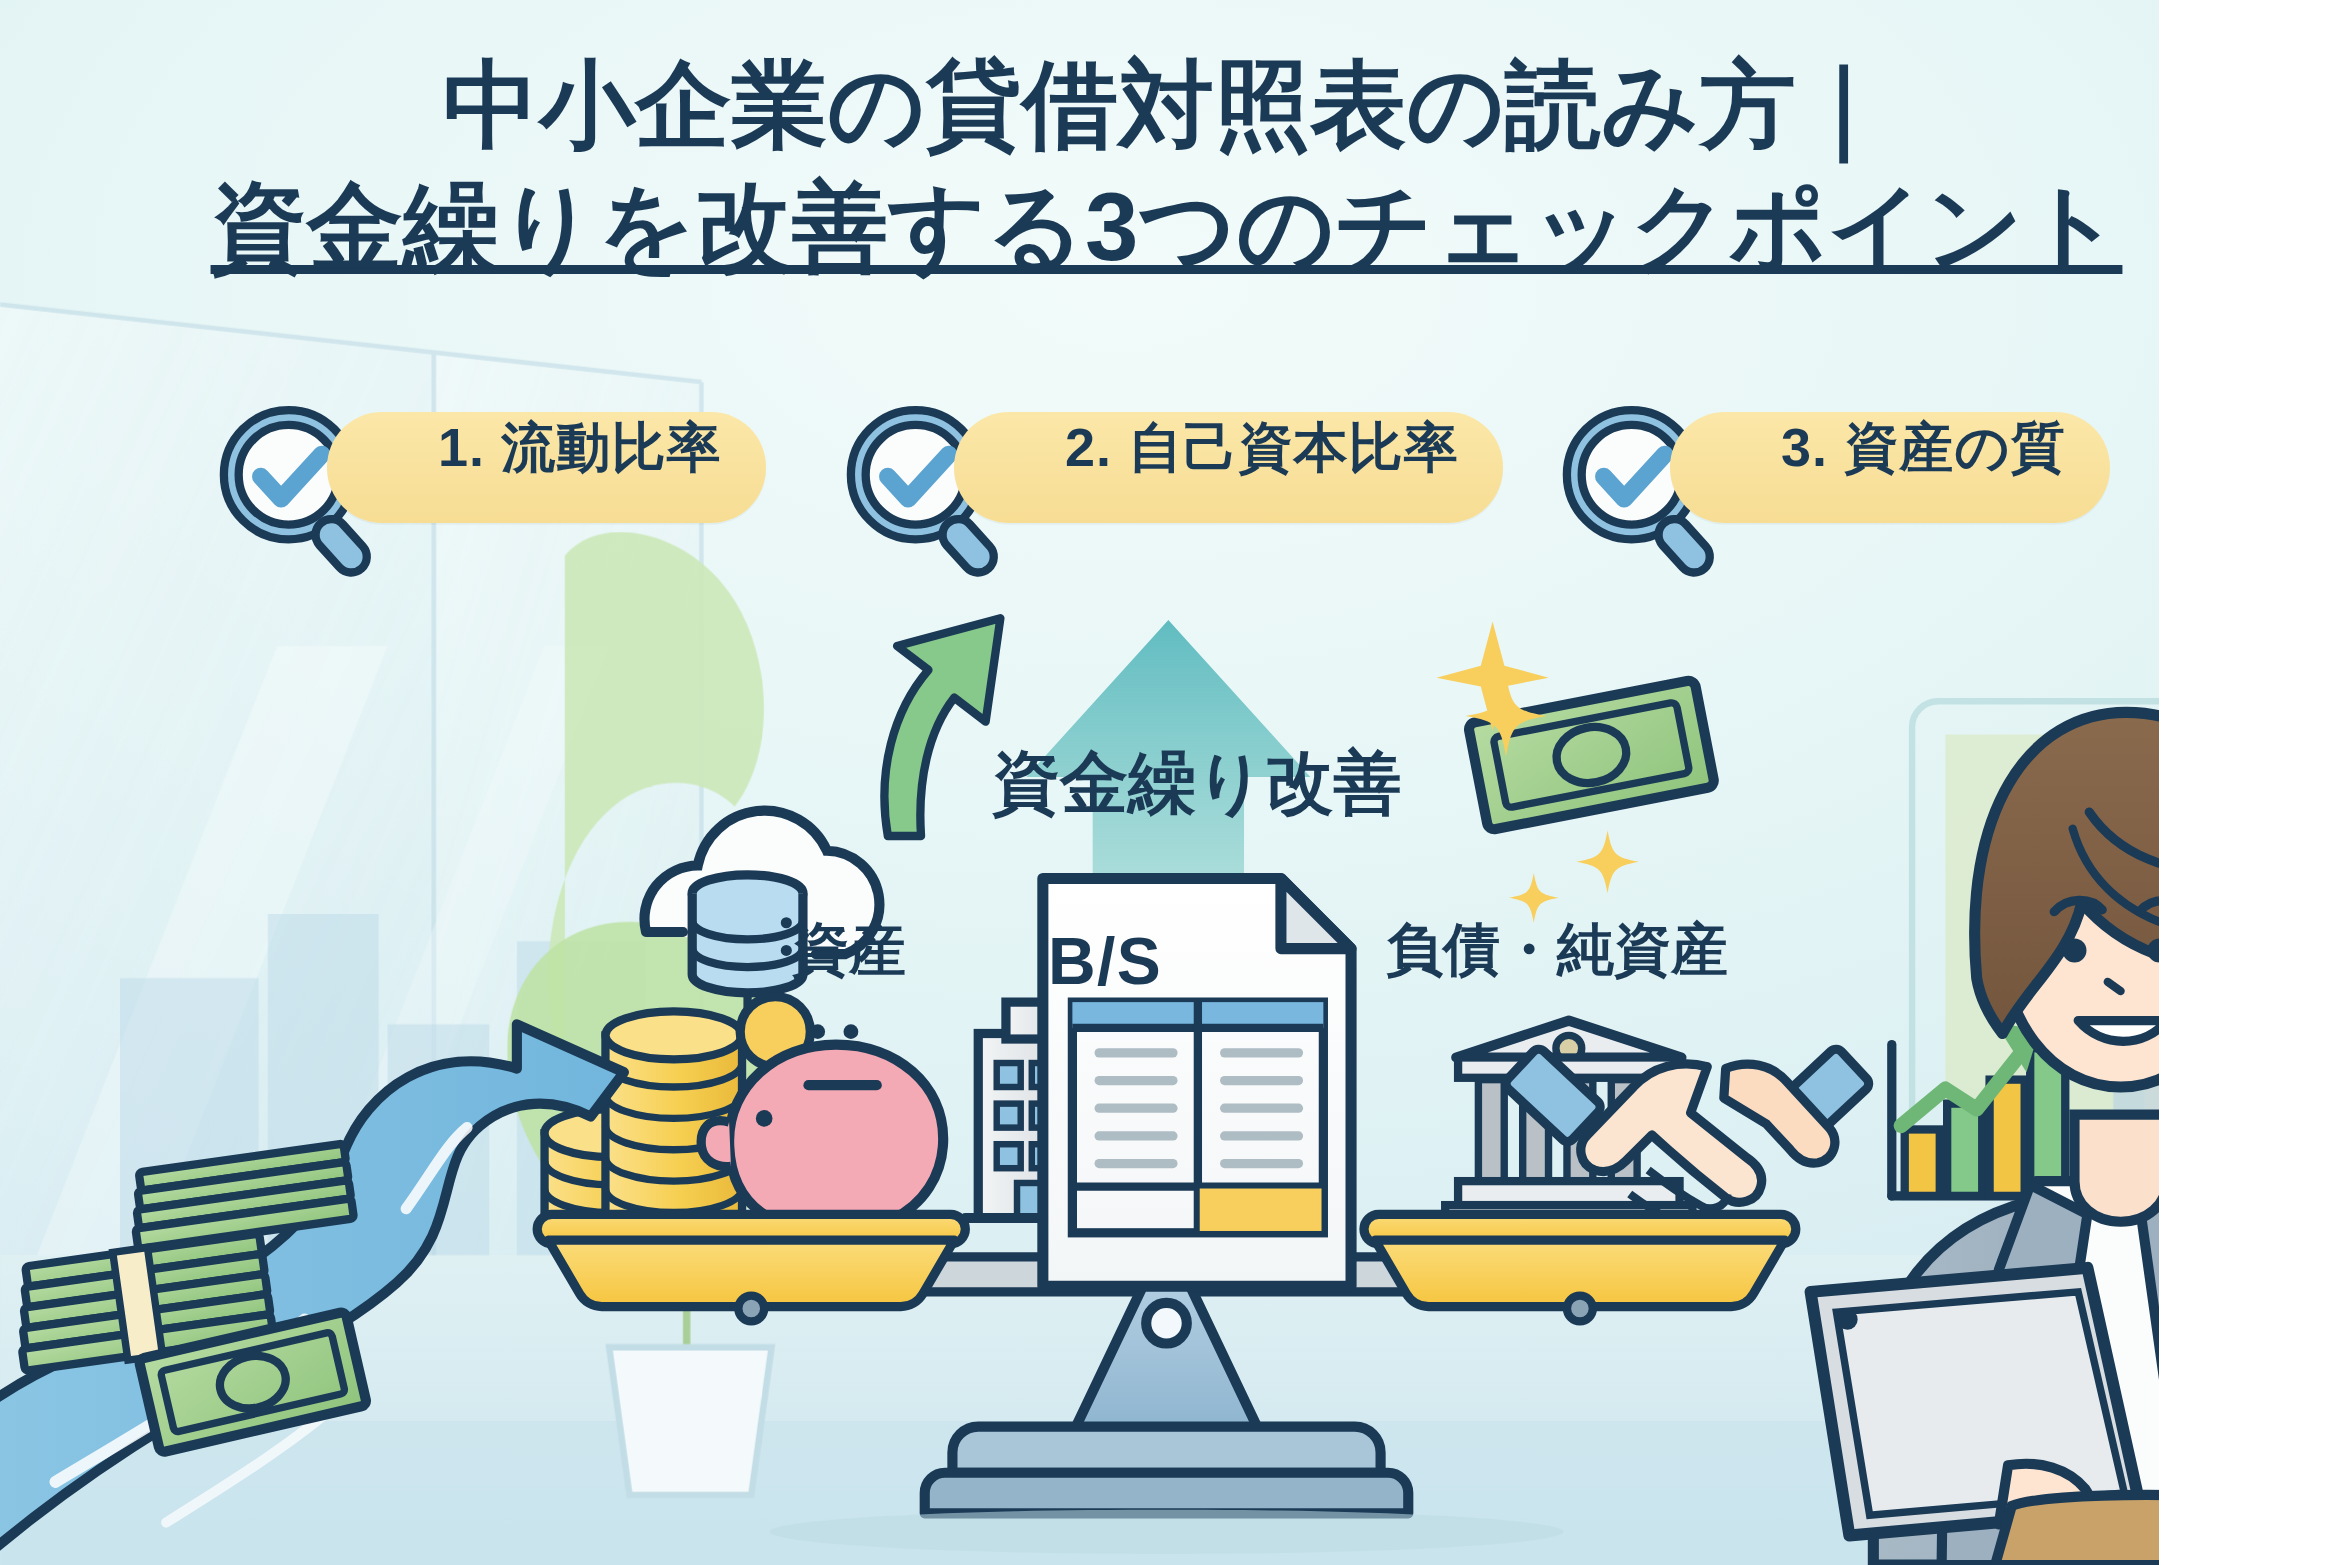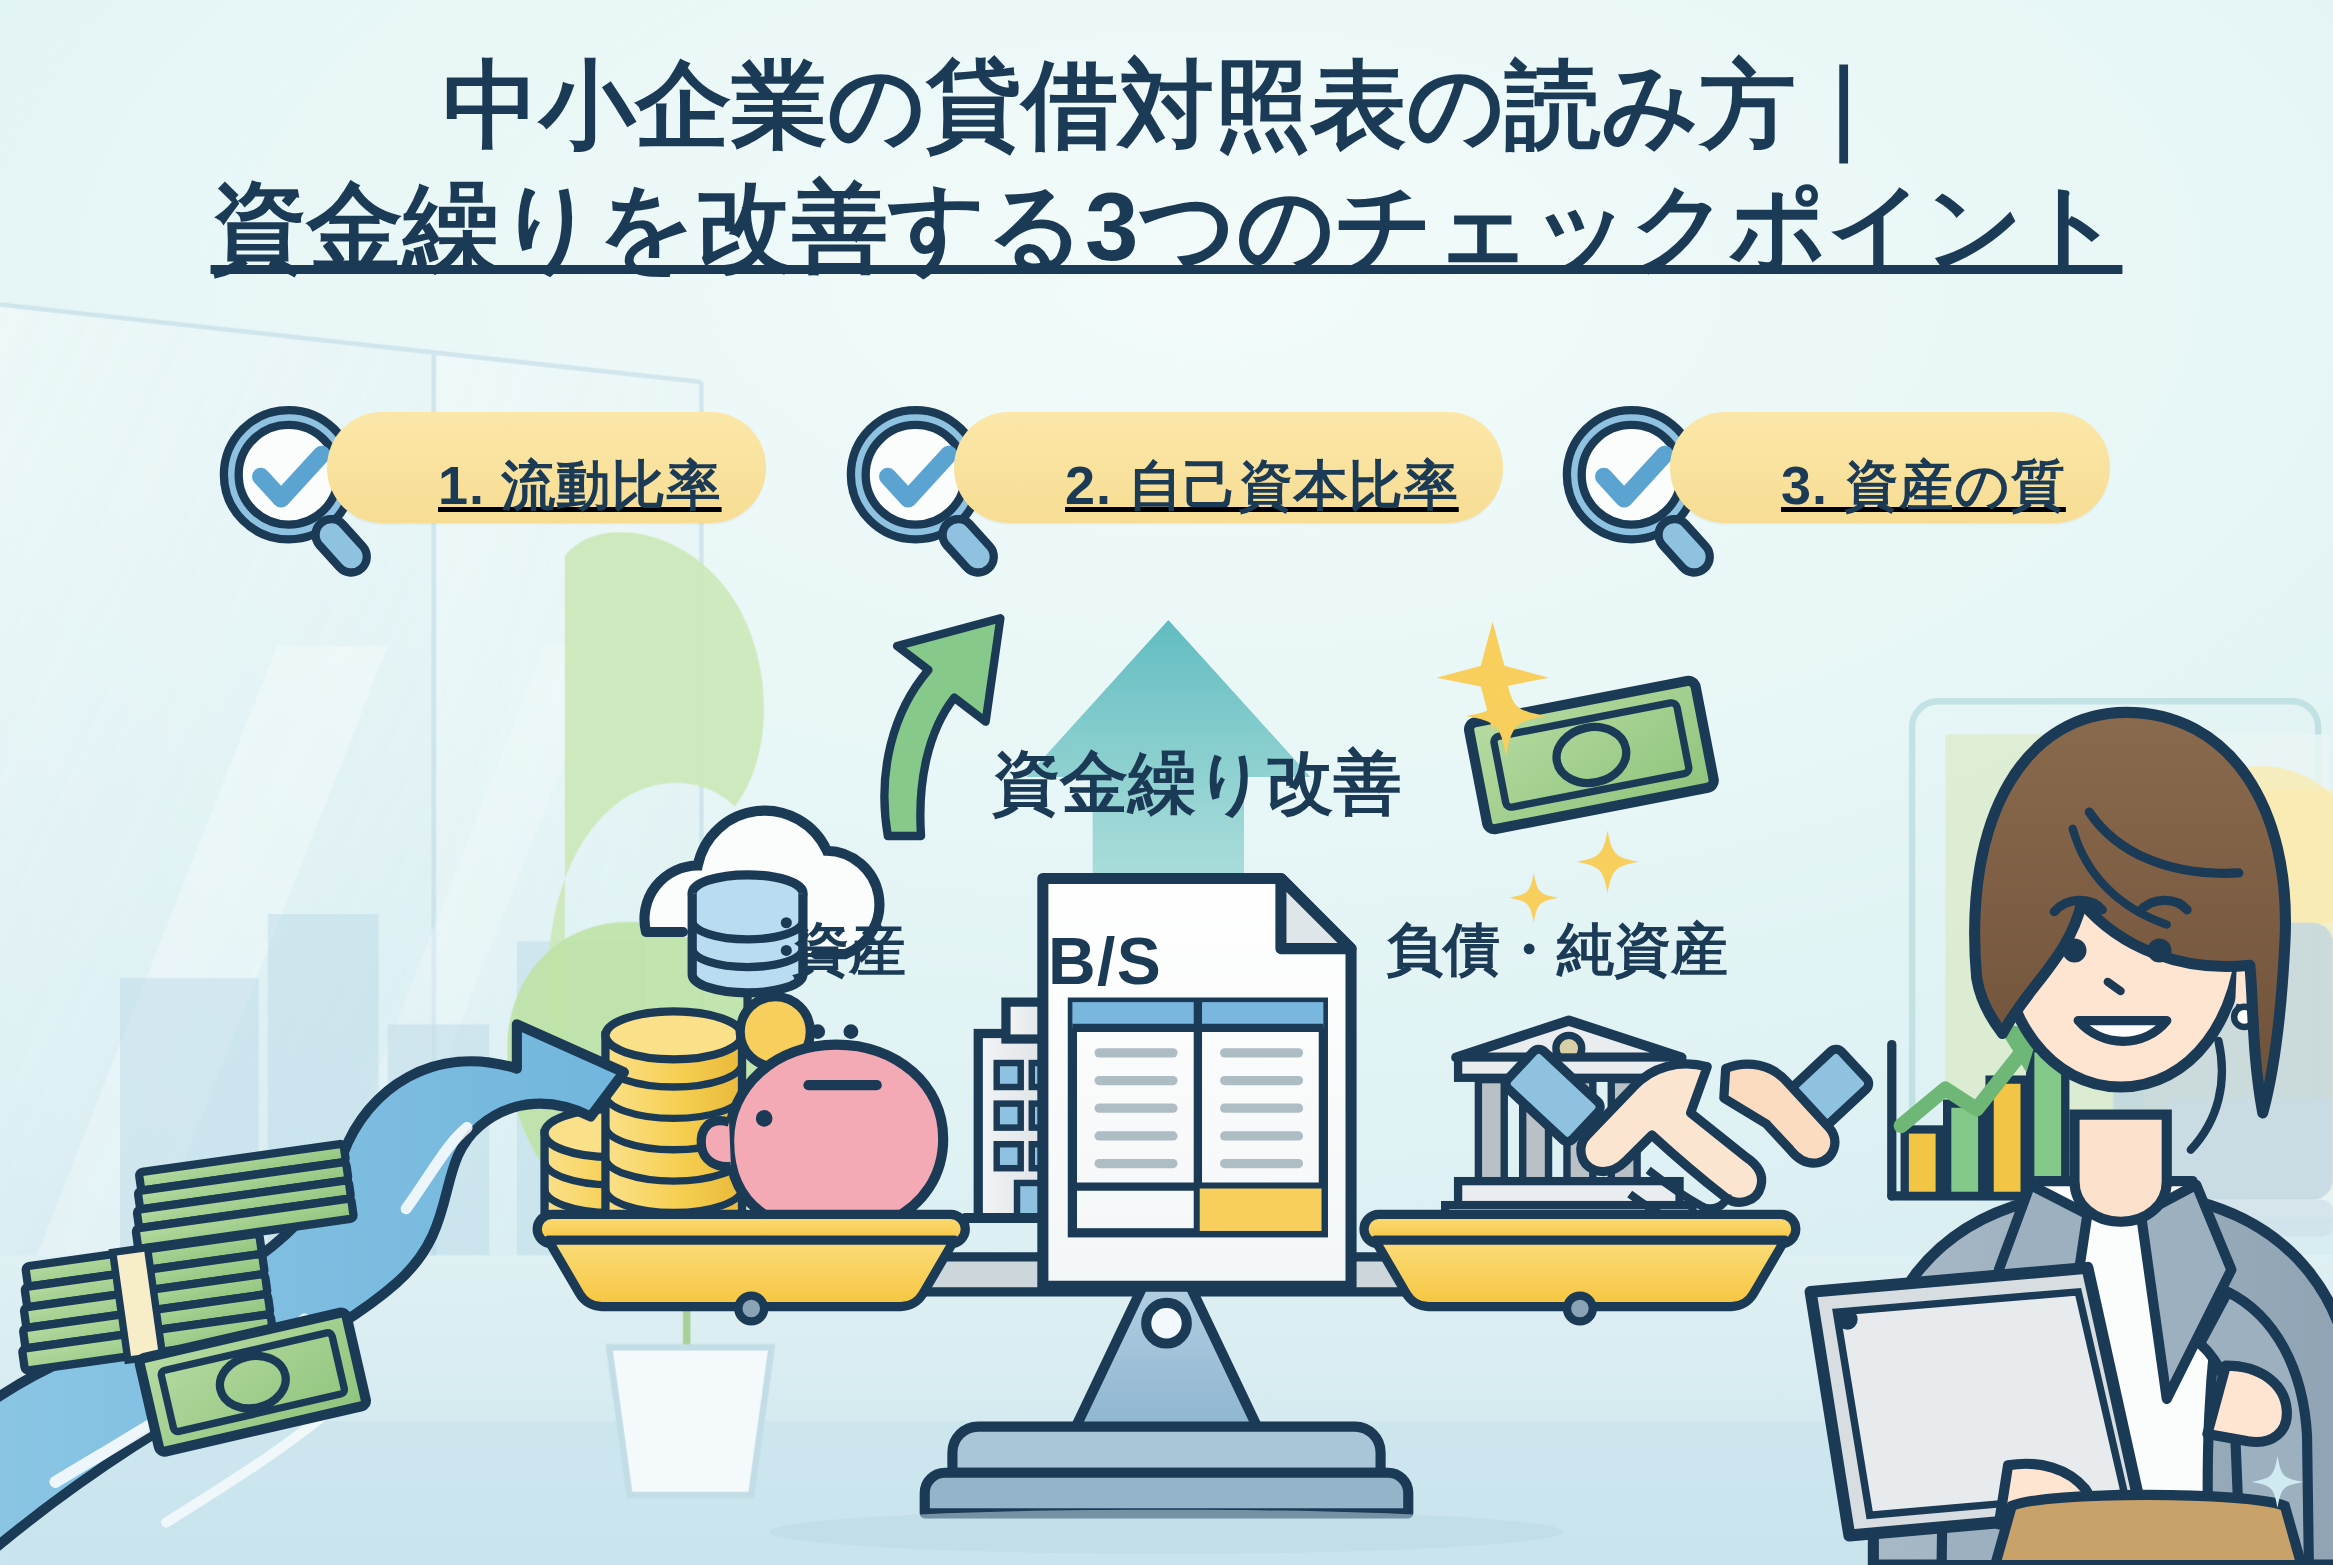--- a/index.html
+++ b/index.html
@@ -1,19 +1,19 @@
 <!DOCTYPE html>
 <html style="font-size:14.8px"><head>
 <meta charset="utf-8">
 <title>BS Infographic</title>
 <style>
   html,body{margin:0;padding:0;background:#ffffff;}
   body{font-family:"Liberation Sans","DejaVu Sans",sans-serif;}
   #stage{
-    position:relative;width:2333px;height:1565px;overflow:hidden;
+    position:relative;width:2159px;height:1565px;overflow:hidden;
     background:
       radial-gradient(120% 90% at 52% 18%, #f2fbfa 0%, #e7f6f6 38%, #dcf0f3 68%, #cfe7ef 100%);
   }
   .nosel{user-select:none;}
 
   
   #bg-svg{position:absolute;inset:0;width:2333px;height:1565px;}
 
   
   #title{
@@ -22,21 +22,21 @@
   }
   #title .l1{display:block;font-size:96px;}
   #title .l2{display:block;font-size:96px;margin-top:9.2px;text-decoration:underline;}
 
   
   #badges{position:absolute;left:0;top:399px;width:2333px;height:194px;}
   .badge{position:absolute;height:137px;display:flex;align-items:center;}
   .badge .pill{
     position:absolute;left:118px;top:13px;height:111px;border-radius:55px;
     background:linear-gradient(180deg,#fbe7a8 0%,#f7dd94 100%);
-    display:flex;align-items:flex-end;box-shadow:0 1.8px 0 rgba(0,0,0,.04);text-decoration:underline;
+    display:flex;align-items:flex-start;box-shadow:0 1.8px 0 rgba(0,0,0,.04);
   }
   .badge .pill span{
     color:#1b3a56;font-size:54px;font-weight:700;
     padding-left:111px;padding-right:44px;white-space:nowrap;letter-spacing:.02em;
   }
   .badge .mag{position:absolute;left:0;top:0;width:172px;height:181px;}
 
   
   .lbl{position:absolute;color:#1b3a56;font-weight:700;white-space:nowrap;}
   #lbl-improve{left:992px;top:738px;font-size:68px;}

